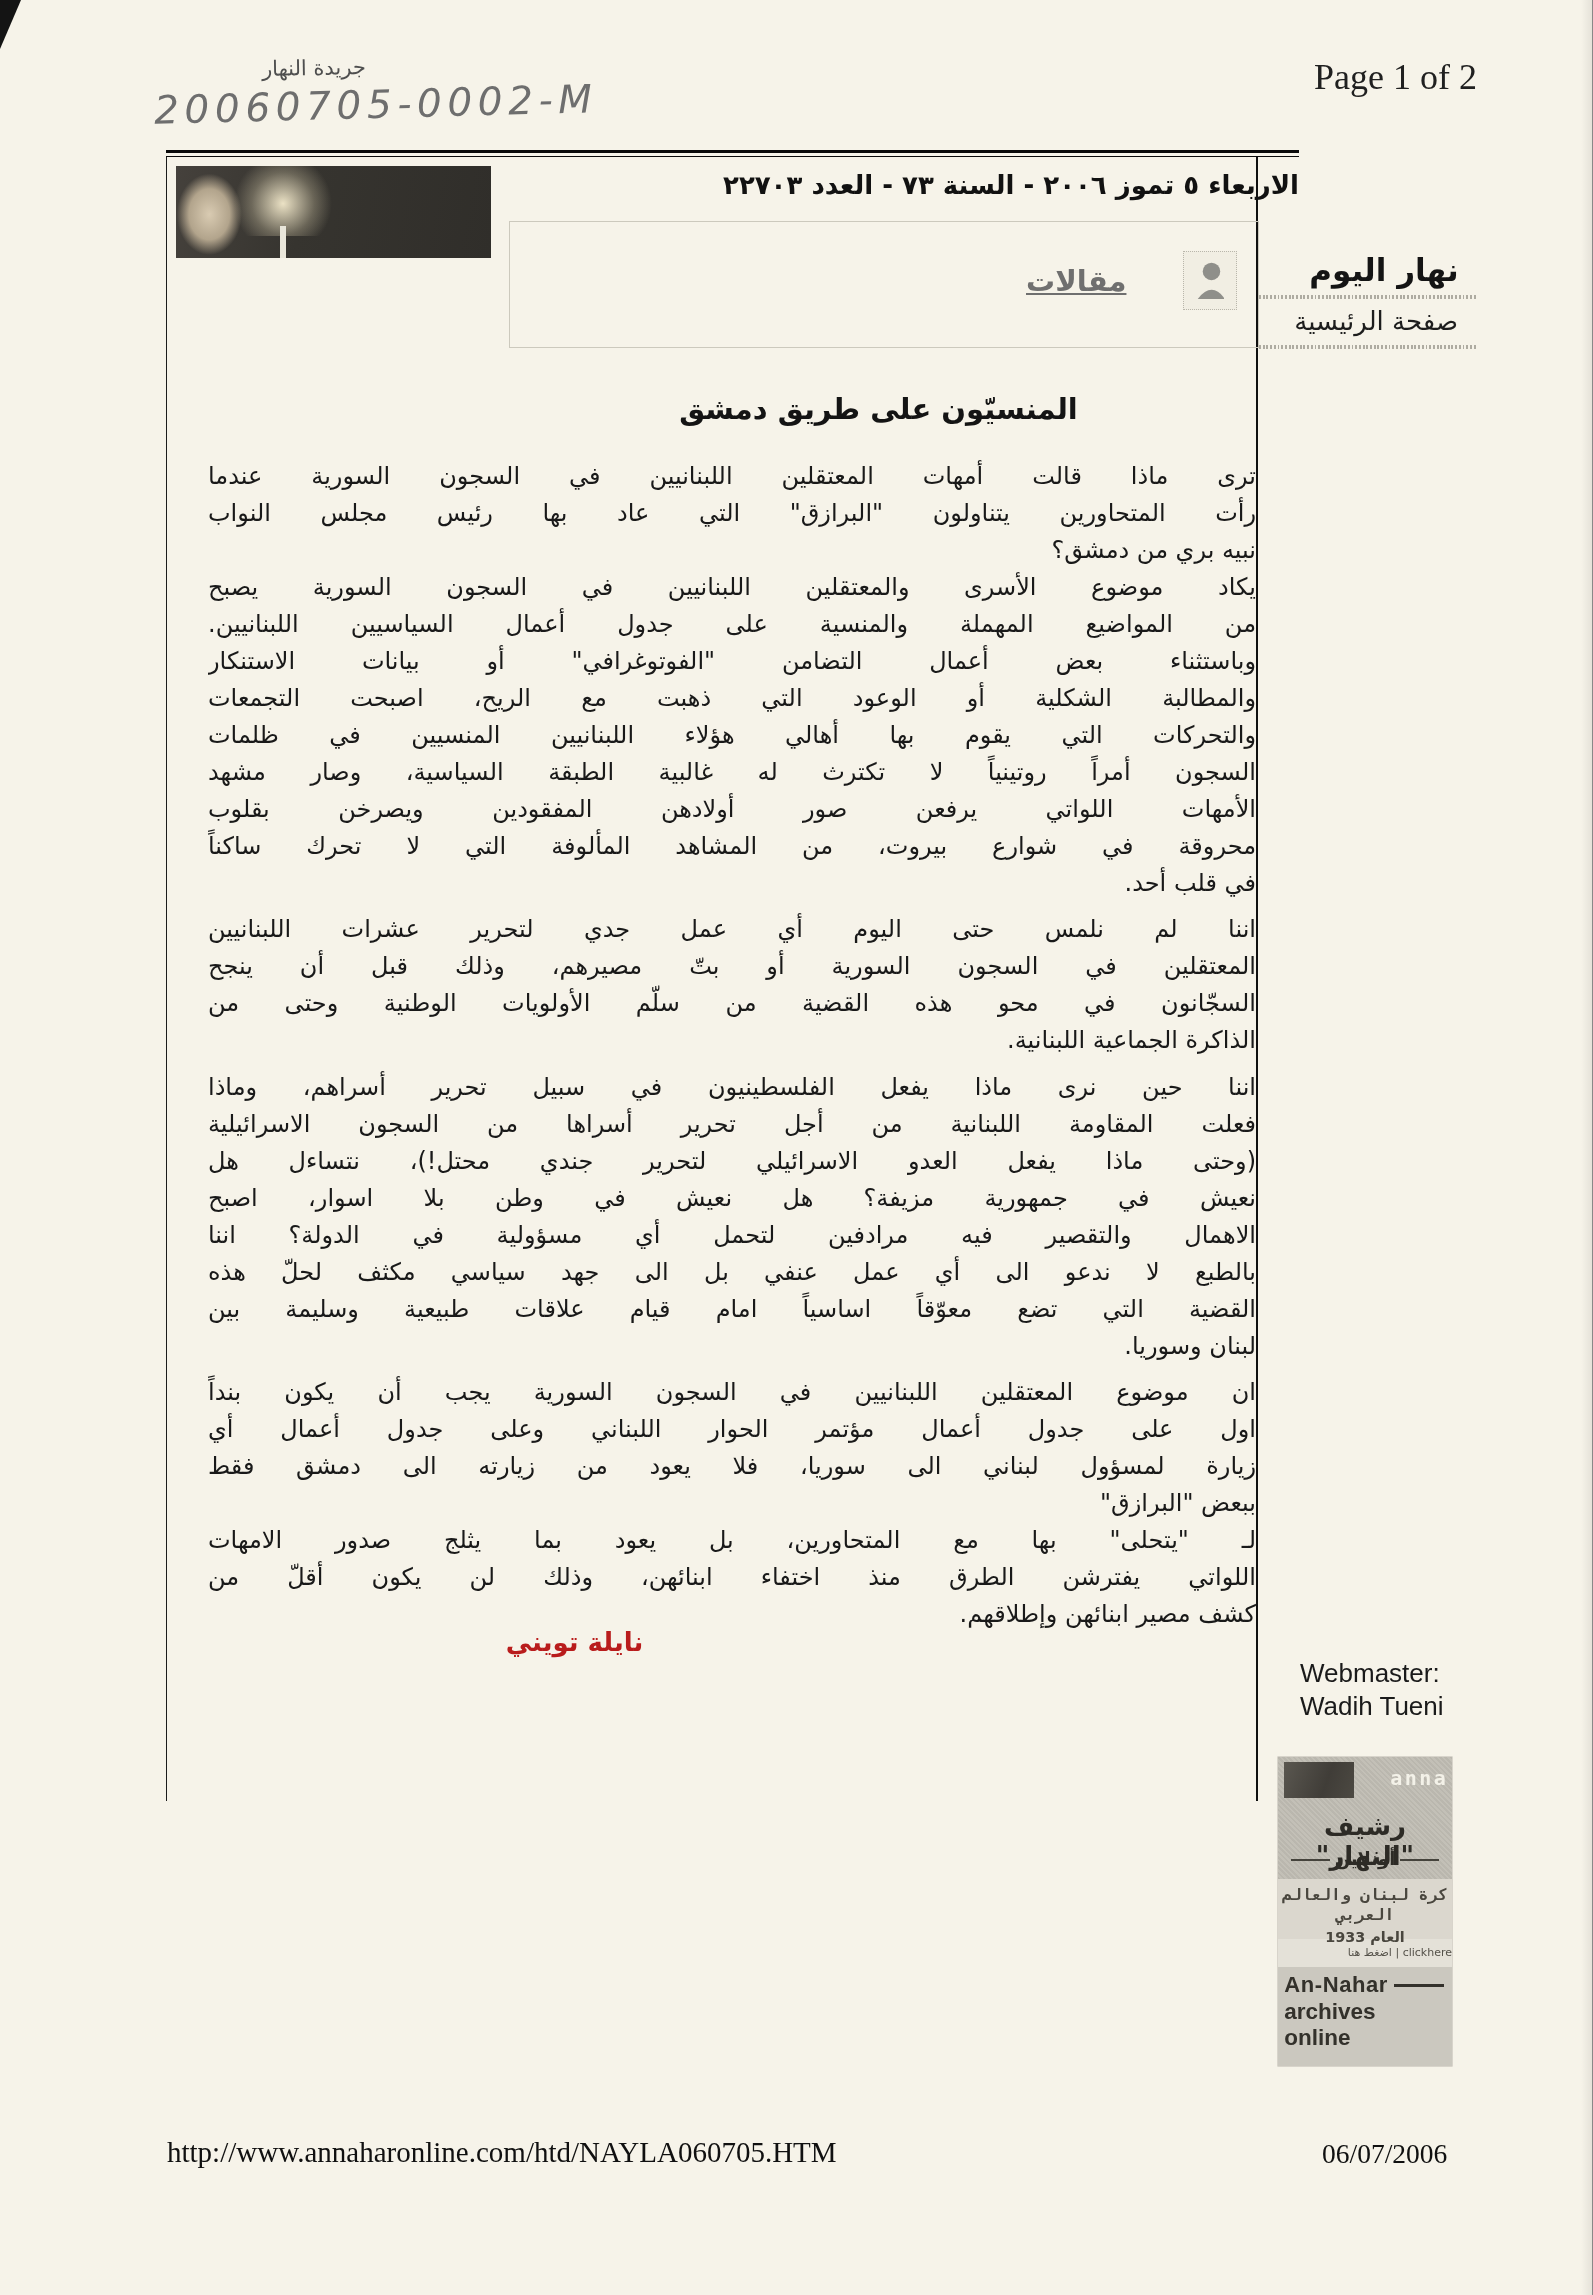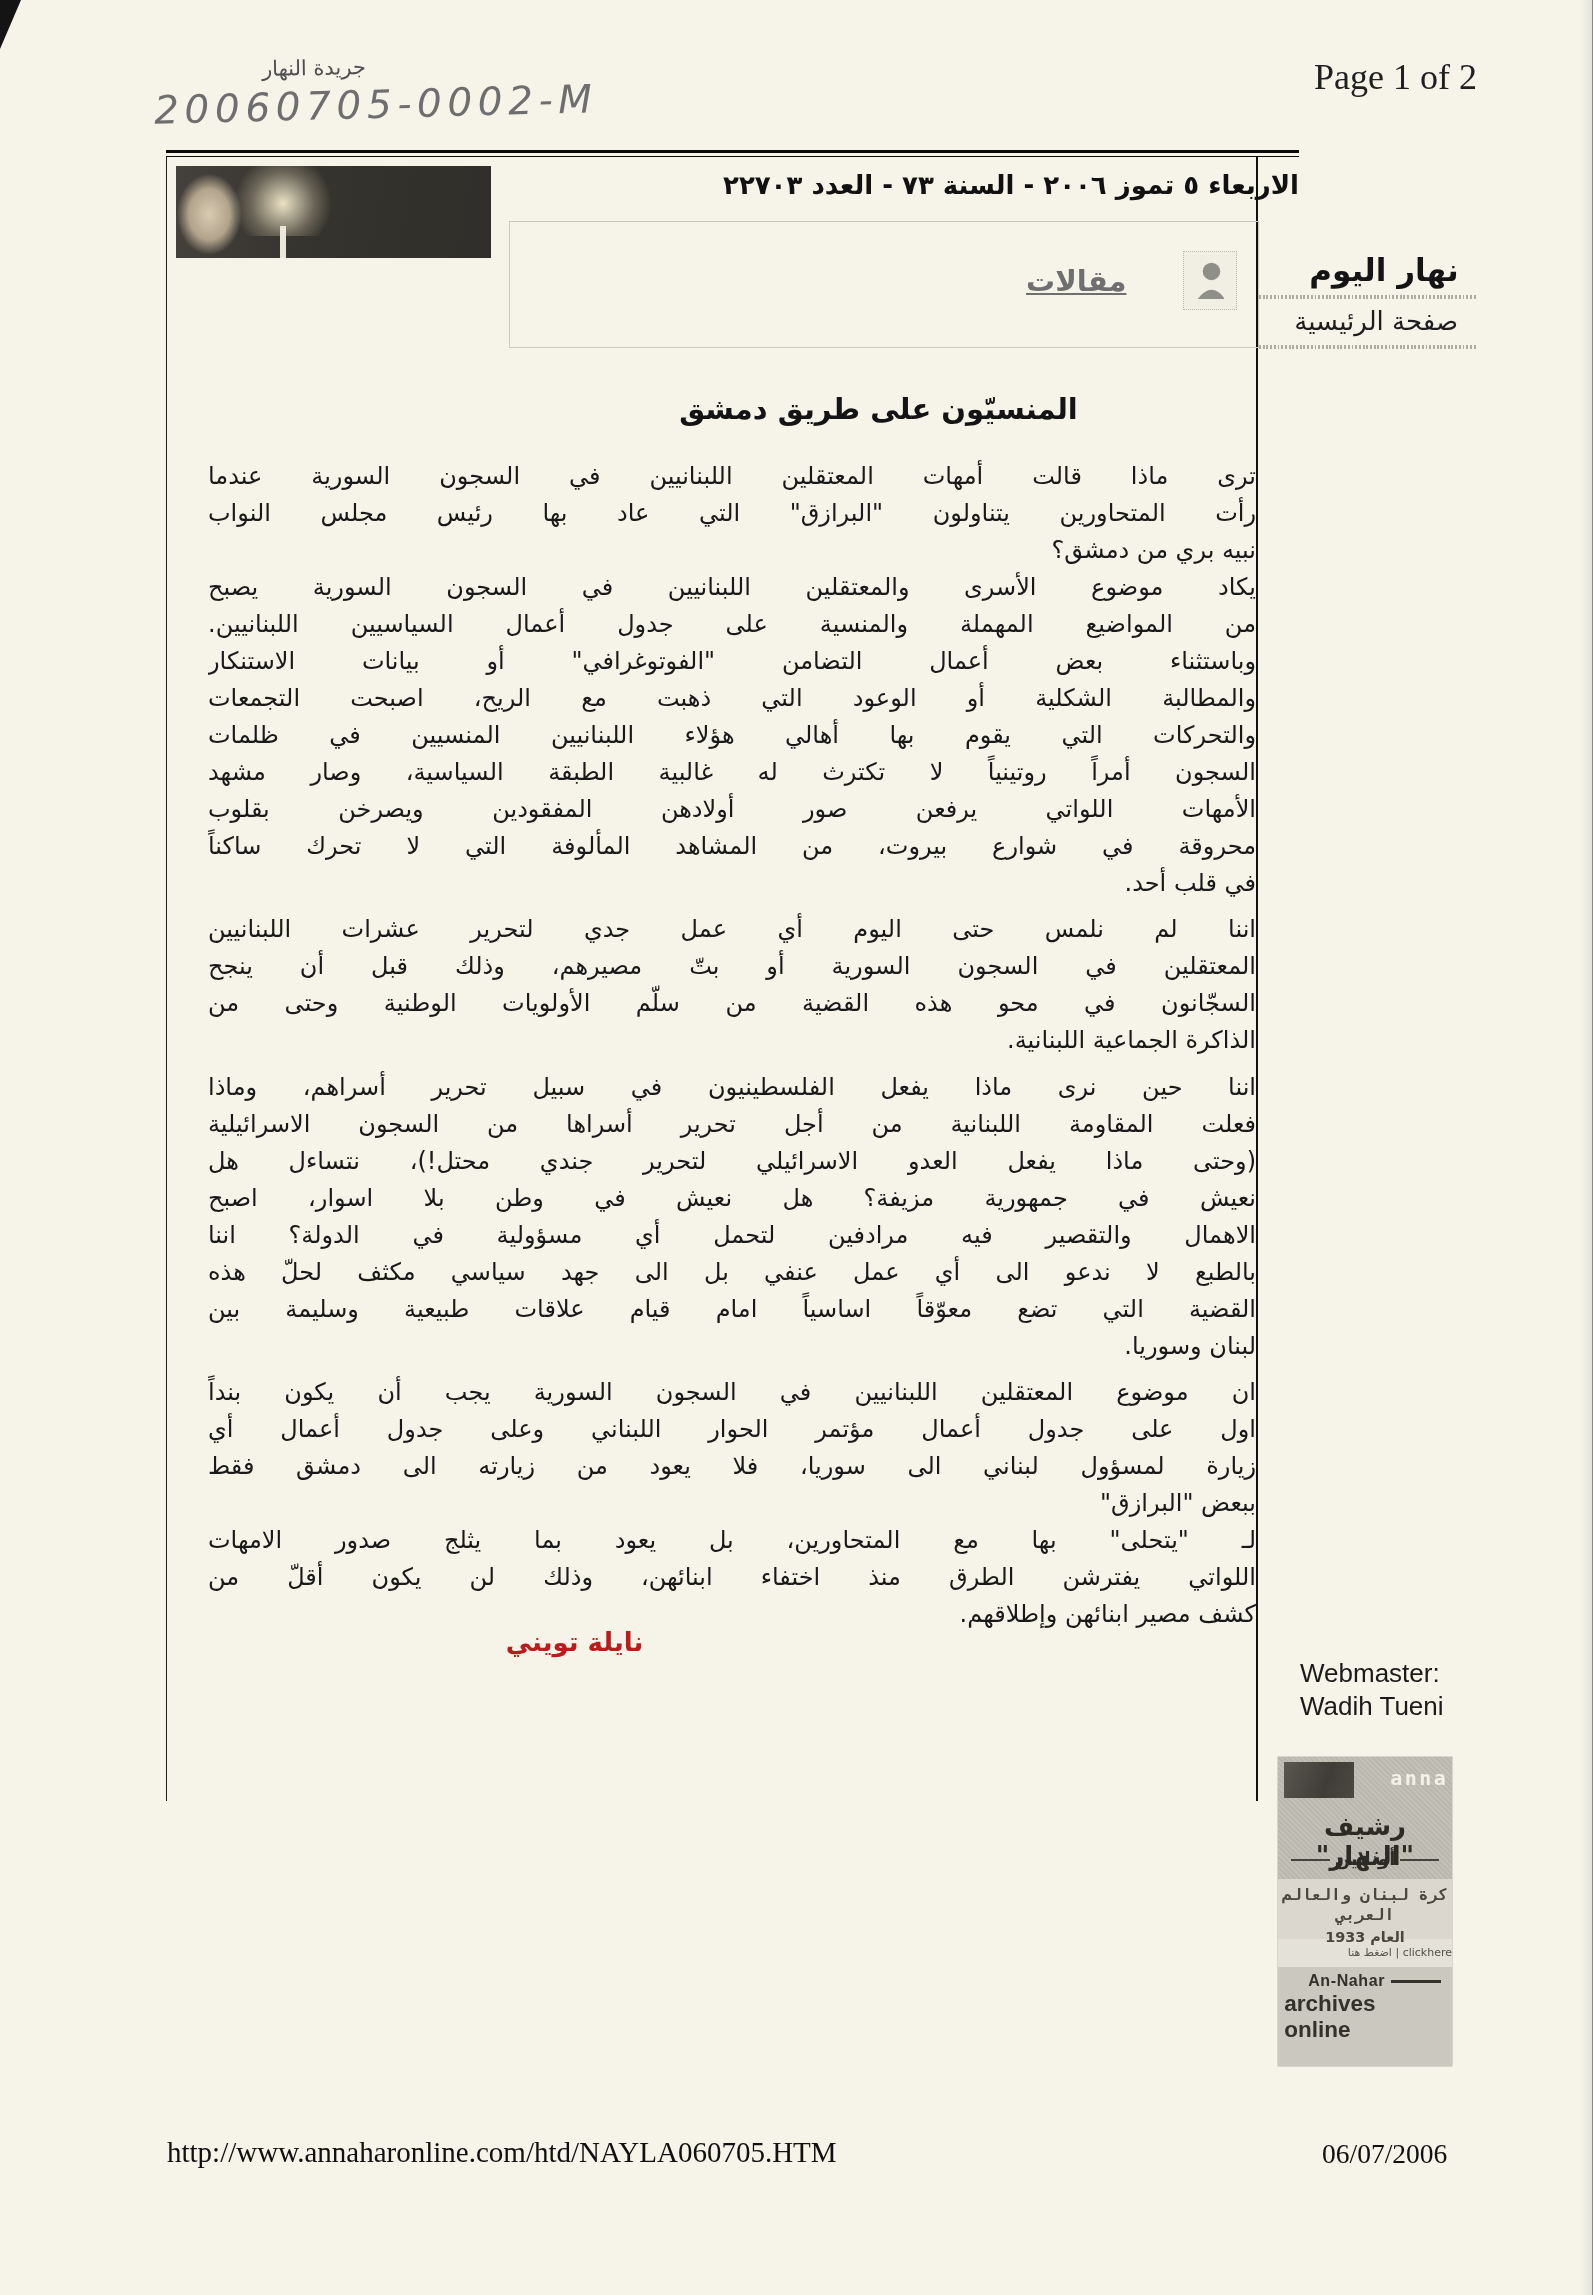--- a/index.html
+++ b/index.html
@@ -89,21 +89,21 @@
   #ad-online-row .rule{display:inline-block;vertical-align:middle;width:39px;height:2.5px;
     background:#45433c;margin:0 5px;}
   #ad-mid{height:60px;background:#dbd7ce;direction:rtl;text-align:center;
     color:#49463e;padding-top:6.2px;box-sizing:border-box;}
   #ad-mid .l1{font-size:16.2px;font-weight:bold;font-family:Liberation Mono, monospace;}
   #ad-mid .l2{font-size:14.4px;font-weight:bold;margin-top:3.7px;}
   #ad-click{height:27.5px;background:#e4e1d8;text-align:right;direction:rtl;
     font-size:11px;color:#55524a;line-height:27.5px;}
   #ad-bottom{height:99px;background:#cbc8bf;padding:5px 6.2px;box-sizing:border-box;
     font-family:"Liberation Sans","DejaVu Sans",sans-serif;color:#33312b;}
-  #ad-brand1{font-size:16px;font-weight:bold;letter-spacing:0.6px;margin-left:24px;}
+  #ad-brand1{font-size:22px;font-weight:bold;letter-spacing:0.6px;}
   #ad-brand1 .rule{display:inline-block;vertical-align:middle;width:50px;height:3.1px;
     background:#33312b;margin-left:6.2px;}
   #ad-brand2{font-size:22.5px;font-weight:bold;margin-top:1.2px;}
   
   #footer-url{left:167px;top:2136px;font-size:29px;color:#101010;
     font-family:"Liberation Serif","DejaVu Serif",serif;}
   #footer-date{left:1322px;top:2138px;font-size:27.5px;color:#101010;
     font-family:"Liberation Serif","DejaVu Serif",serif;}
 </style>
 </head>

